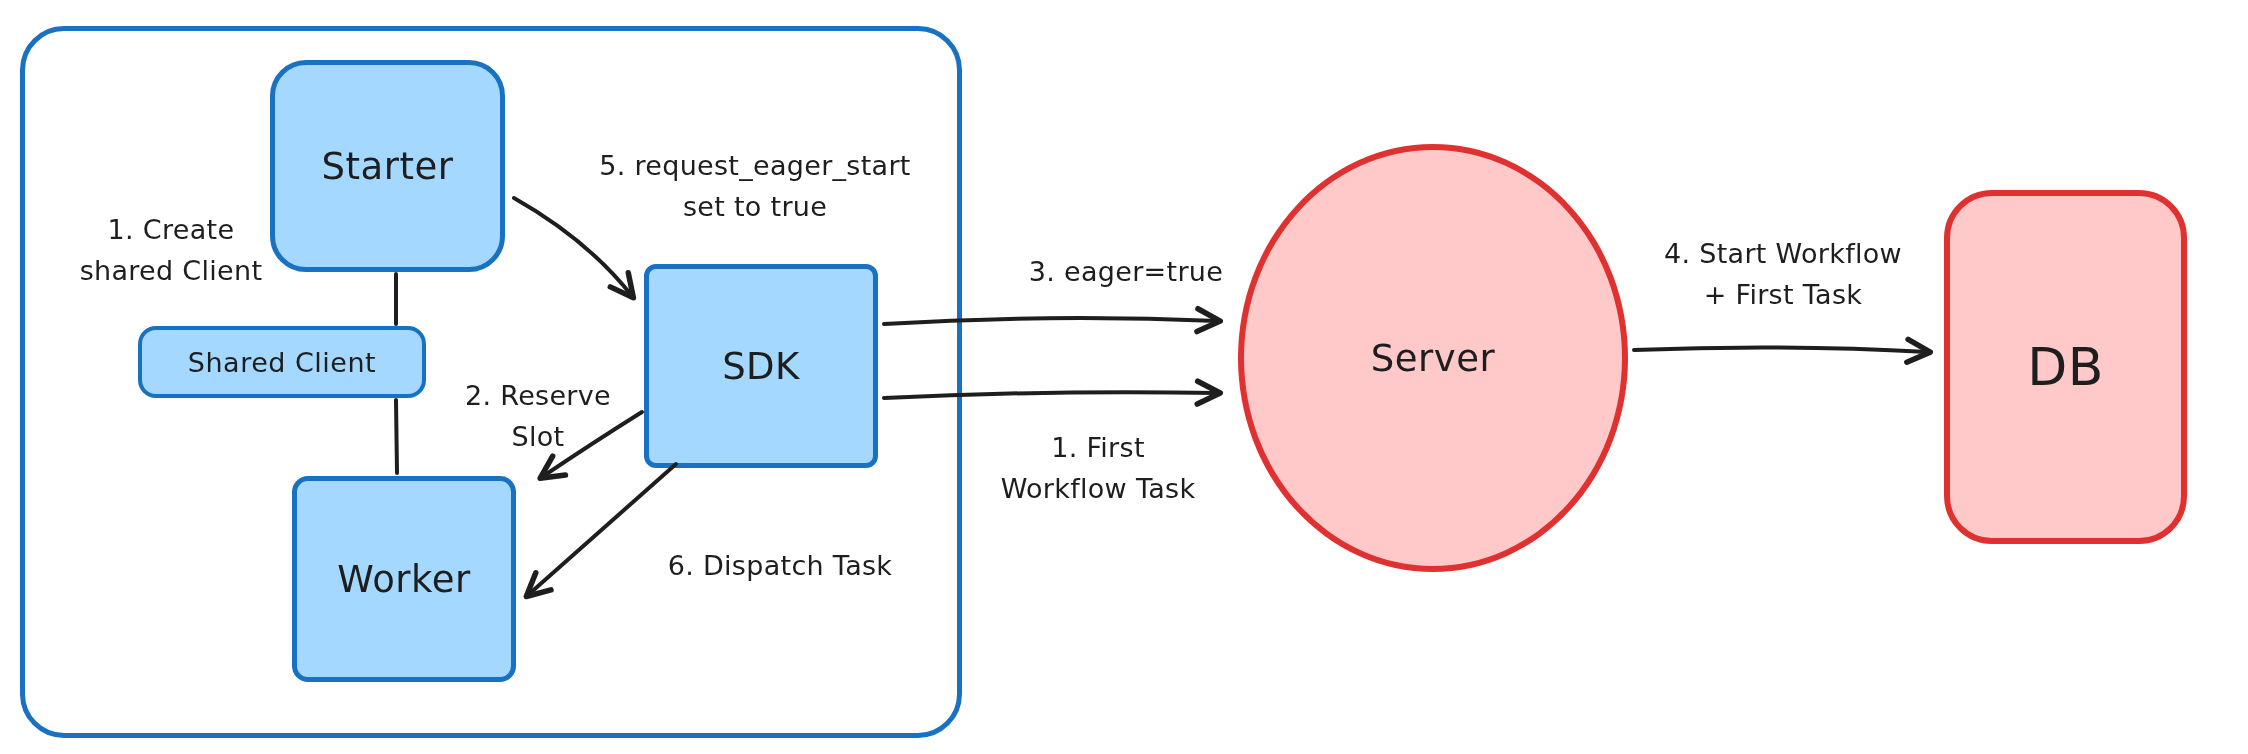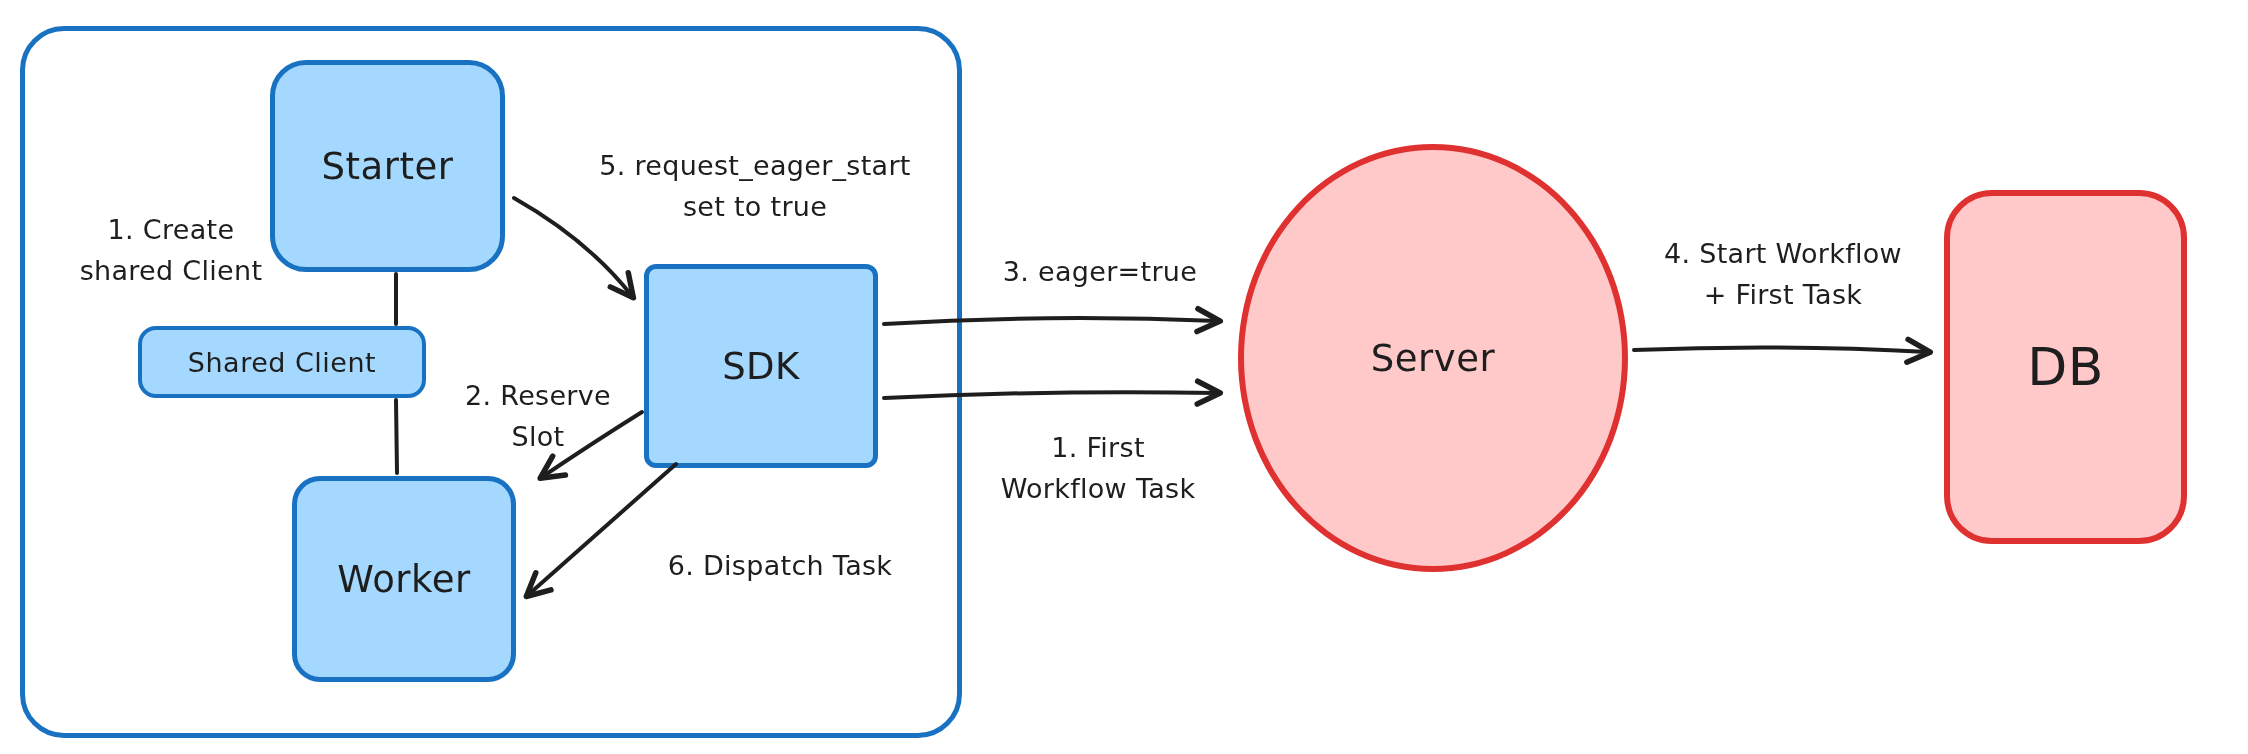--- a/index.html
+++ b/index.html
@@ -29,36 +29,36 @@
   #shared-process{
     position:absolute;left:20px;top:26px;width:942px;height:712px;
     border:5px solid var(--blue-stroke);border-radius:44px;background:transparent;
   }
   #shared-process-label{
     position:absolute;left:640px;top:52px;width:300px;text-align:center;
     color:var(--blue-stroke);font-size:30px;letter-spacing:.5px;
   }
   #starter{left:270px;top:60px;width:235px;height:212px;border-radius:36px;font-size:37px}
   #shared-client{left:138px;top:326px;width:288px;height:72px;border-radius:18px;font-size:27px;border-width:4px}
-  #worker{left:292px;top:476px;width:224px;height:206px;border-radius:28px;font-size:37px}
+  #worker{left:292px;top:476px;width:224px;height:206px;border-radius:16px;font-size:37px}
   #sdk{left:644px;top:264px;width:234px;height:204px;border-radius:12px;font-size:37px}
   #server{left:1238px;top:144px;width:390px;height:428px;border-radius:50%;font-size:37px}
   #db{left:1944px;top:190px;width:243px;height:354px;border-radius:48px;font-size:52px}
 
   
   .label{
     position:absolute;text-align:center;line-height:1.5;font-size:27px;
     color:var(--text);letter-spacing:.3px;
   }
   .label .line{display:block}
   #ann-create{left:40px;top:210px;width:262px}
   #ann-request{left:545px;top:146px;width:420px}
   #ann-reserve{left:438px;top:376px;width:200px}
   #ann-dispatch{left:630px;top:546px;width:300px}
-  #ann-eager{left:975px;top:252px;width:250px}
+  #ann-eager{left:1001px;top:252px;width:250px}
   #ann-first{left:968px;top:428px;width:260px}
   #ann-start{left:1618px;top:234px;width:330px}
 
   
   svg.arrows{
     position:absolute;left:0;top:0;width:2248px;height:754px;
     color:var(--text);pointer-events:none;
   }
 </style>
 </head>

